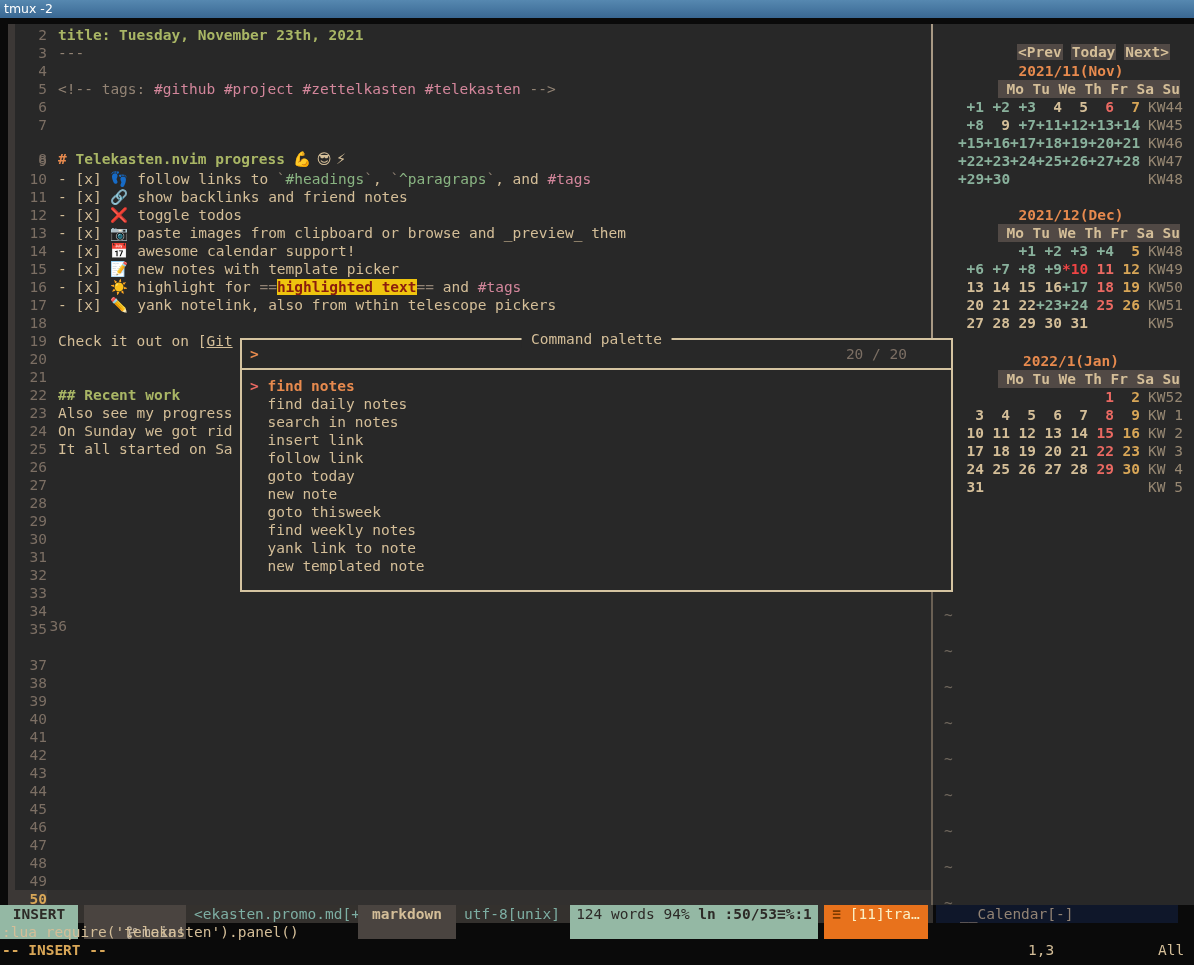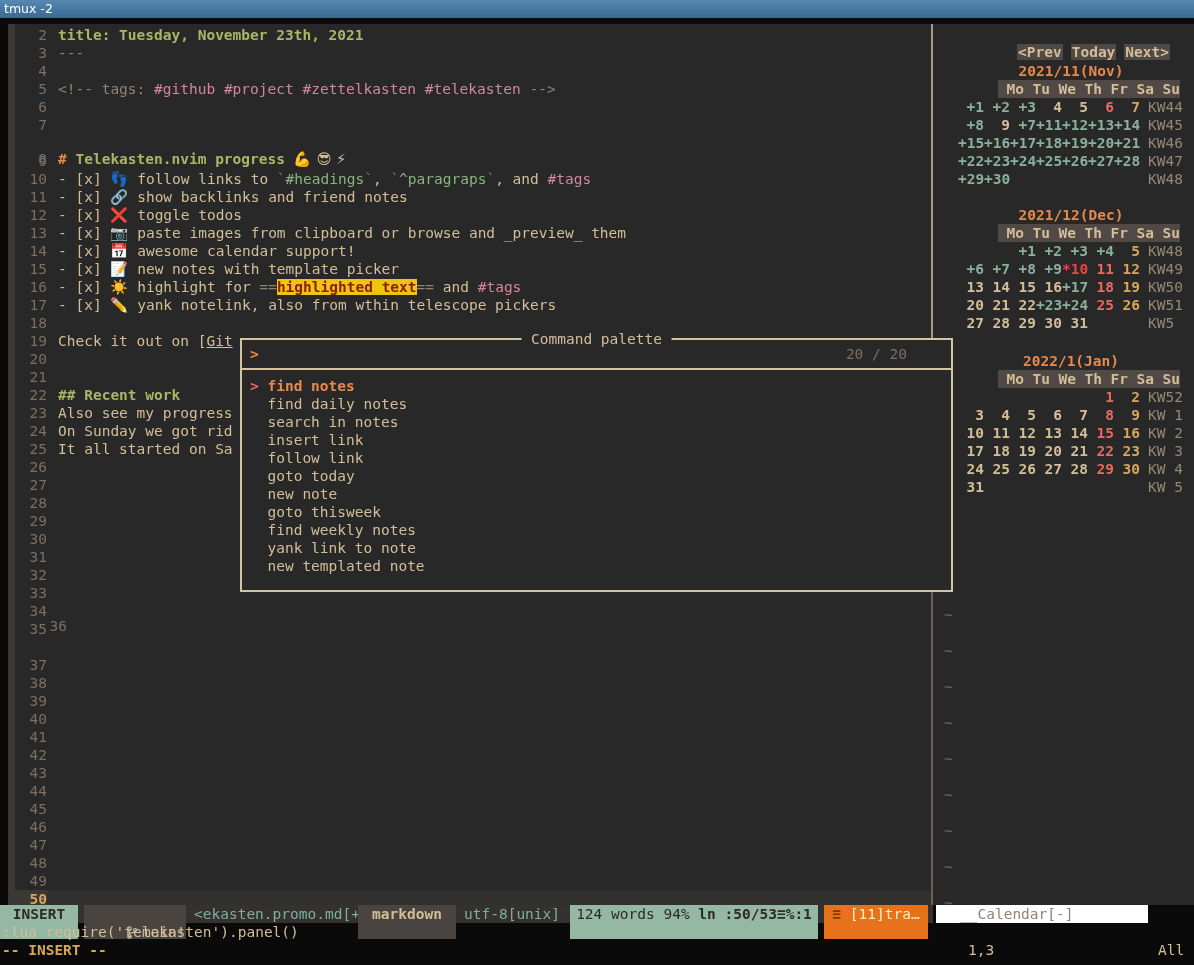--- a/index.html
+++ b/index.html
@@ -46,38 +46,38 @@
     background:#282828;padding:0 10px;color:#d4be98;white-space:pre;}
   .pal-prompt{height:28px;border-bottom:2px solid #d5c4a1;display:flex;align-items:center;padding:0 8px;}
   .pal-prompt .pr{color:#e78a4e;font-weight:bold;}
   .pal-prompt .cnt{margin-left:auto;margin-right:36px;color:#7c6f64;}
   .pal-list{padding-top:7px;}
   .pal-item{height:18px;padding-left:8px;white-space:pre;color:#d4be98;}
   .pal-item .sel-mark{color:#ea6962;font-weight:bold;}
   .pal-item.sel .lbl{color:#e78a4e;font-weight:bold;}
   
   .sl-main{position:absolute;left:0;top:905px;width:933px;height:18px;background:#34312e;}
-  .sl-cal{position:absolute;left:936px;top:905px;width:212px;height:18px;background:#ffffff;
+  .sl-cal{position:absolute;left:936px;top:905px;width:242px;height:18px;background:#0f172a;
     color:#928374;padding-left:24px;box-sizing:border-box;white-space:pre;}
   .seg{position:absolute;top:0;height:34px;white-space:pre;}
   .seg-mode{left:0;width:78px;background:#94b8a4;color:#2d2a27;font-weight:bold;text-align:center;}
   .seg-branch{left:84px;width:102px;background:#4a4440;color:#c5b8a5;padding-left:8px;box-sizing:border-box;}
   .seg-file{left:194px;color:#7daea3;}
   .seg-ft{left:358px;width:98px;background:#4a4440;color:#d4be98;font-weight:bold;text-align:center;}
   .seg-enc{left:464px;color:#7daea3;}
   .seg-words{left:570px;width:248px;background:#94b8a4;color:#2d2a27;text-align:center;}
   .seg-words b{font-weight:bold;}
   .seg-tabs{left:824px;width:104px;background:#e8721c;color:#fbf1c7;text-align:center;}
   .seg-tabs .ticon{color:#7c3a00;font-weight:bold;}
   .branch-ico{display:inline-block;vertical-align:-2px;margin-right:5px;}
   
   .cmdline{position:absolute;left:2px;top:923px;white-space:pre;color:#d4be98;}
   .modeline{position:absolute;left:0;top:941px;width:1194px;height:18px;}
   .mode-msg{position:absolute;left:2px;color:#d8a657;font-weight:bold;white-space:pre;}
-  .ruler{position:absolute;left:968px;color:#d4be98;}
+  .ruler{position:absolute;left:1028px;color:#d4be98;}
   .scrollpos{position:absolute;left:1158px;color:#d4be98;}
 </style>
 </head>
 <body>
 
 <div class="titlebar">
   <span>tmux  -2</span>
 </div>
 
 <div class="workspace">

